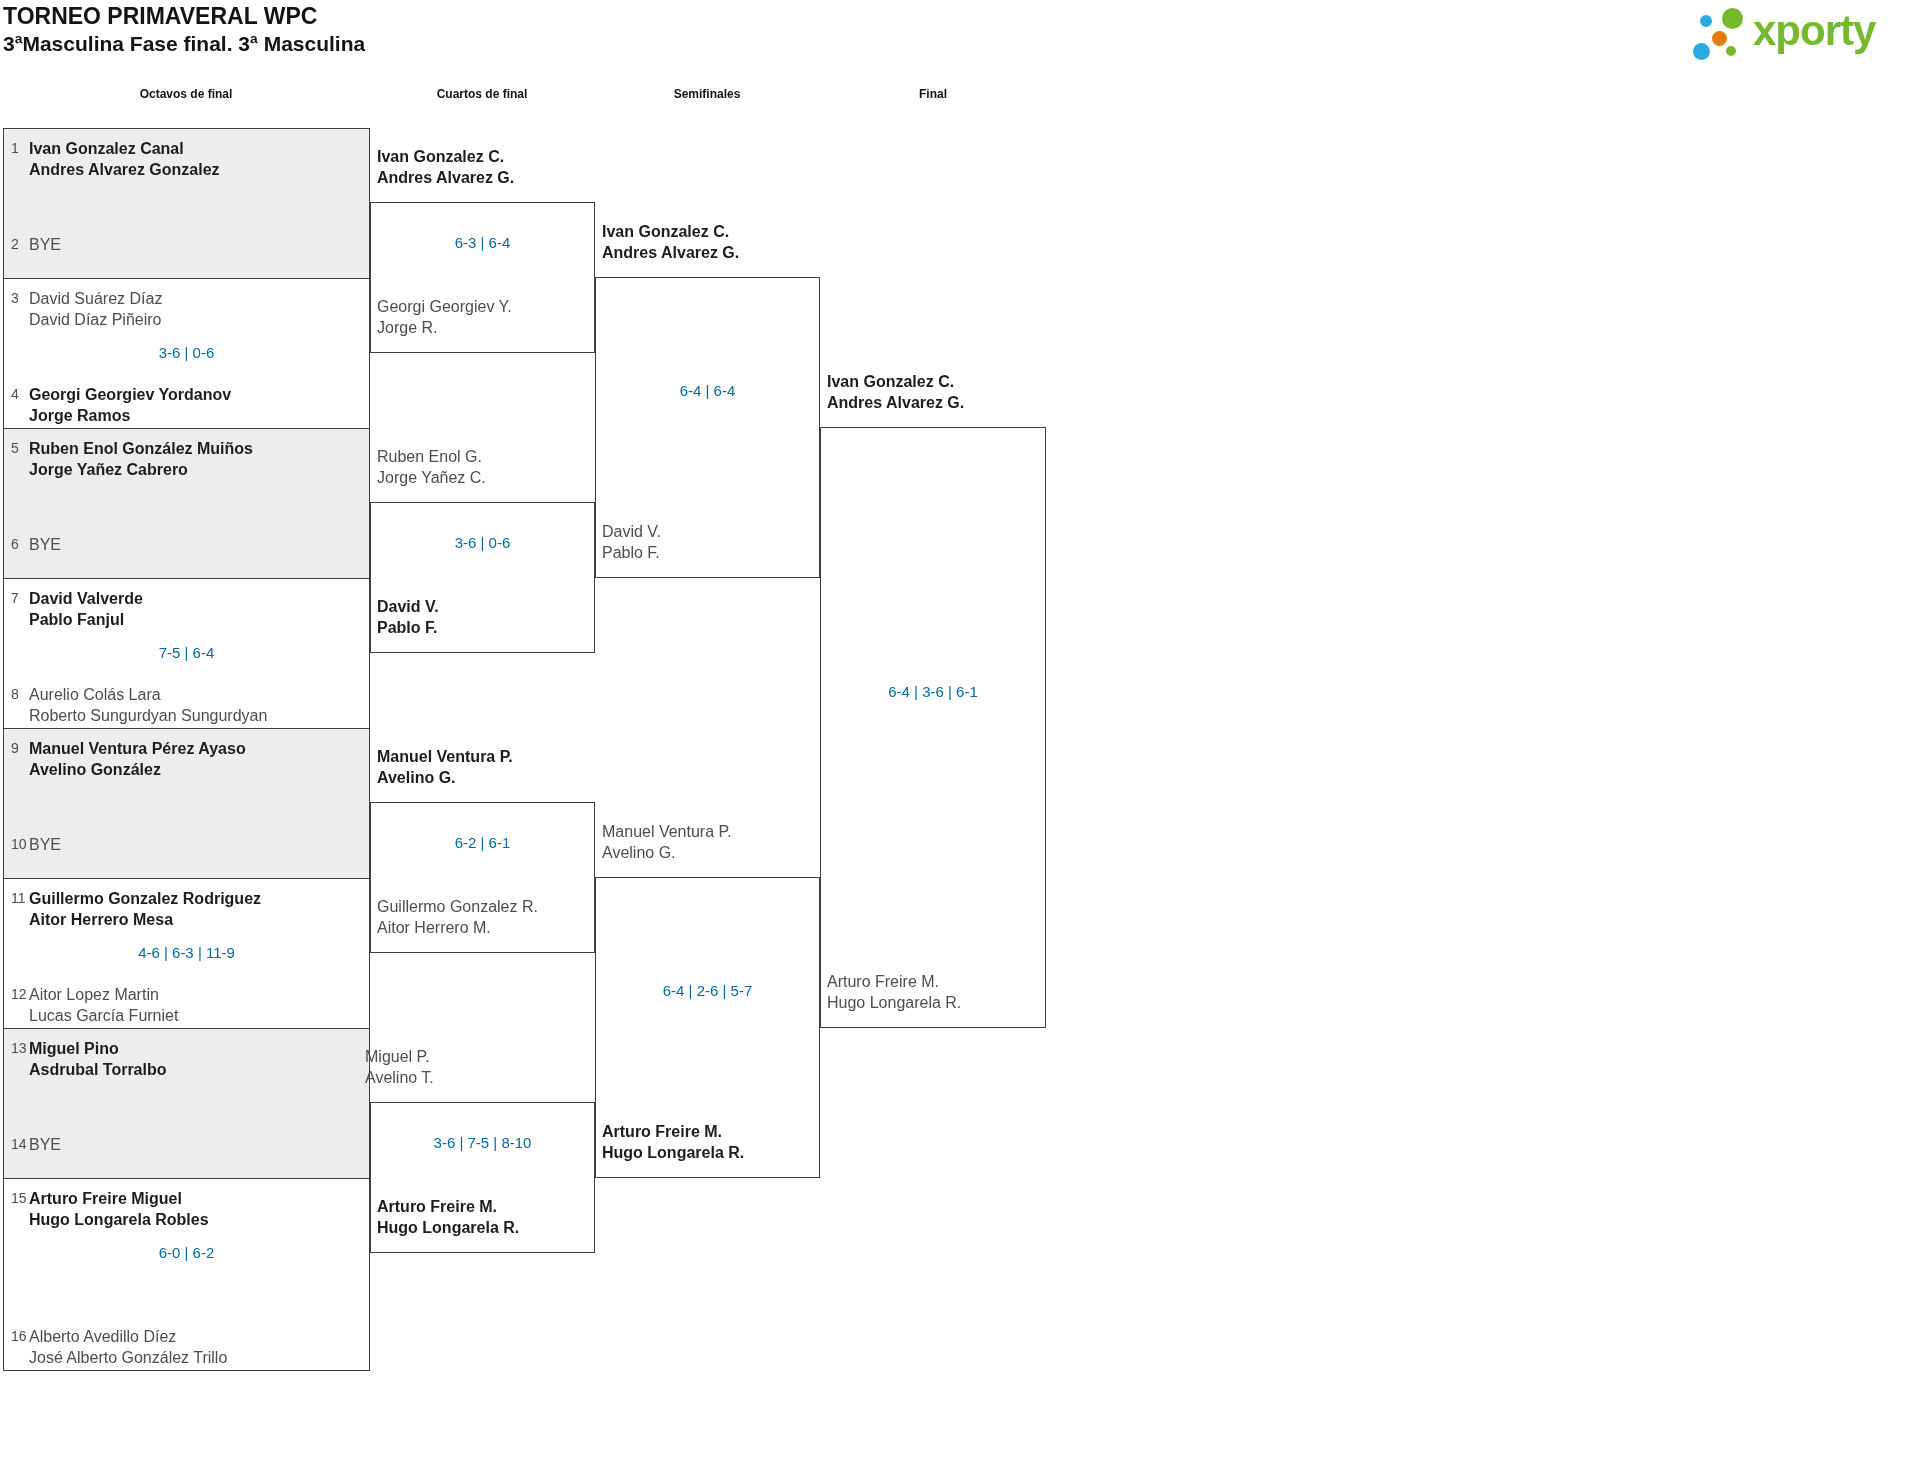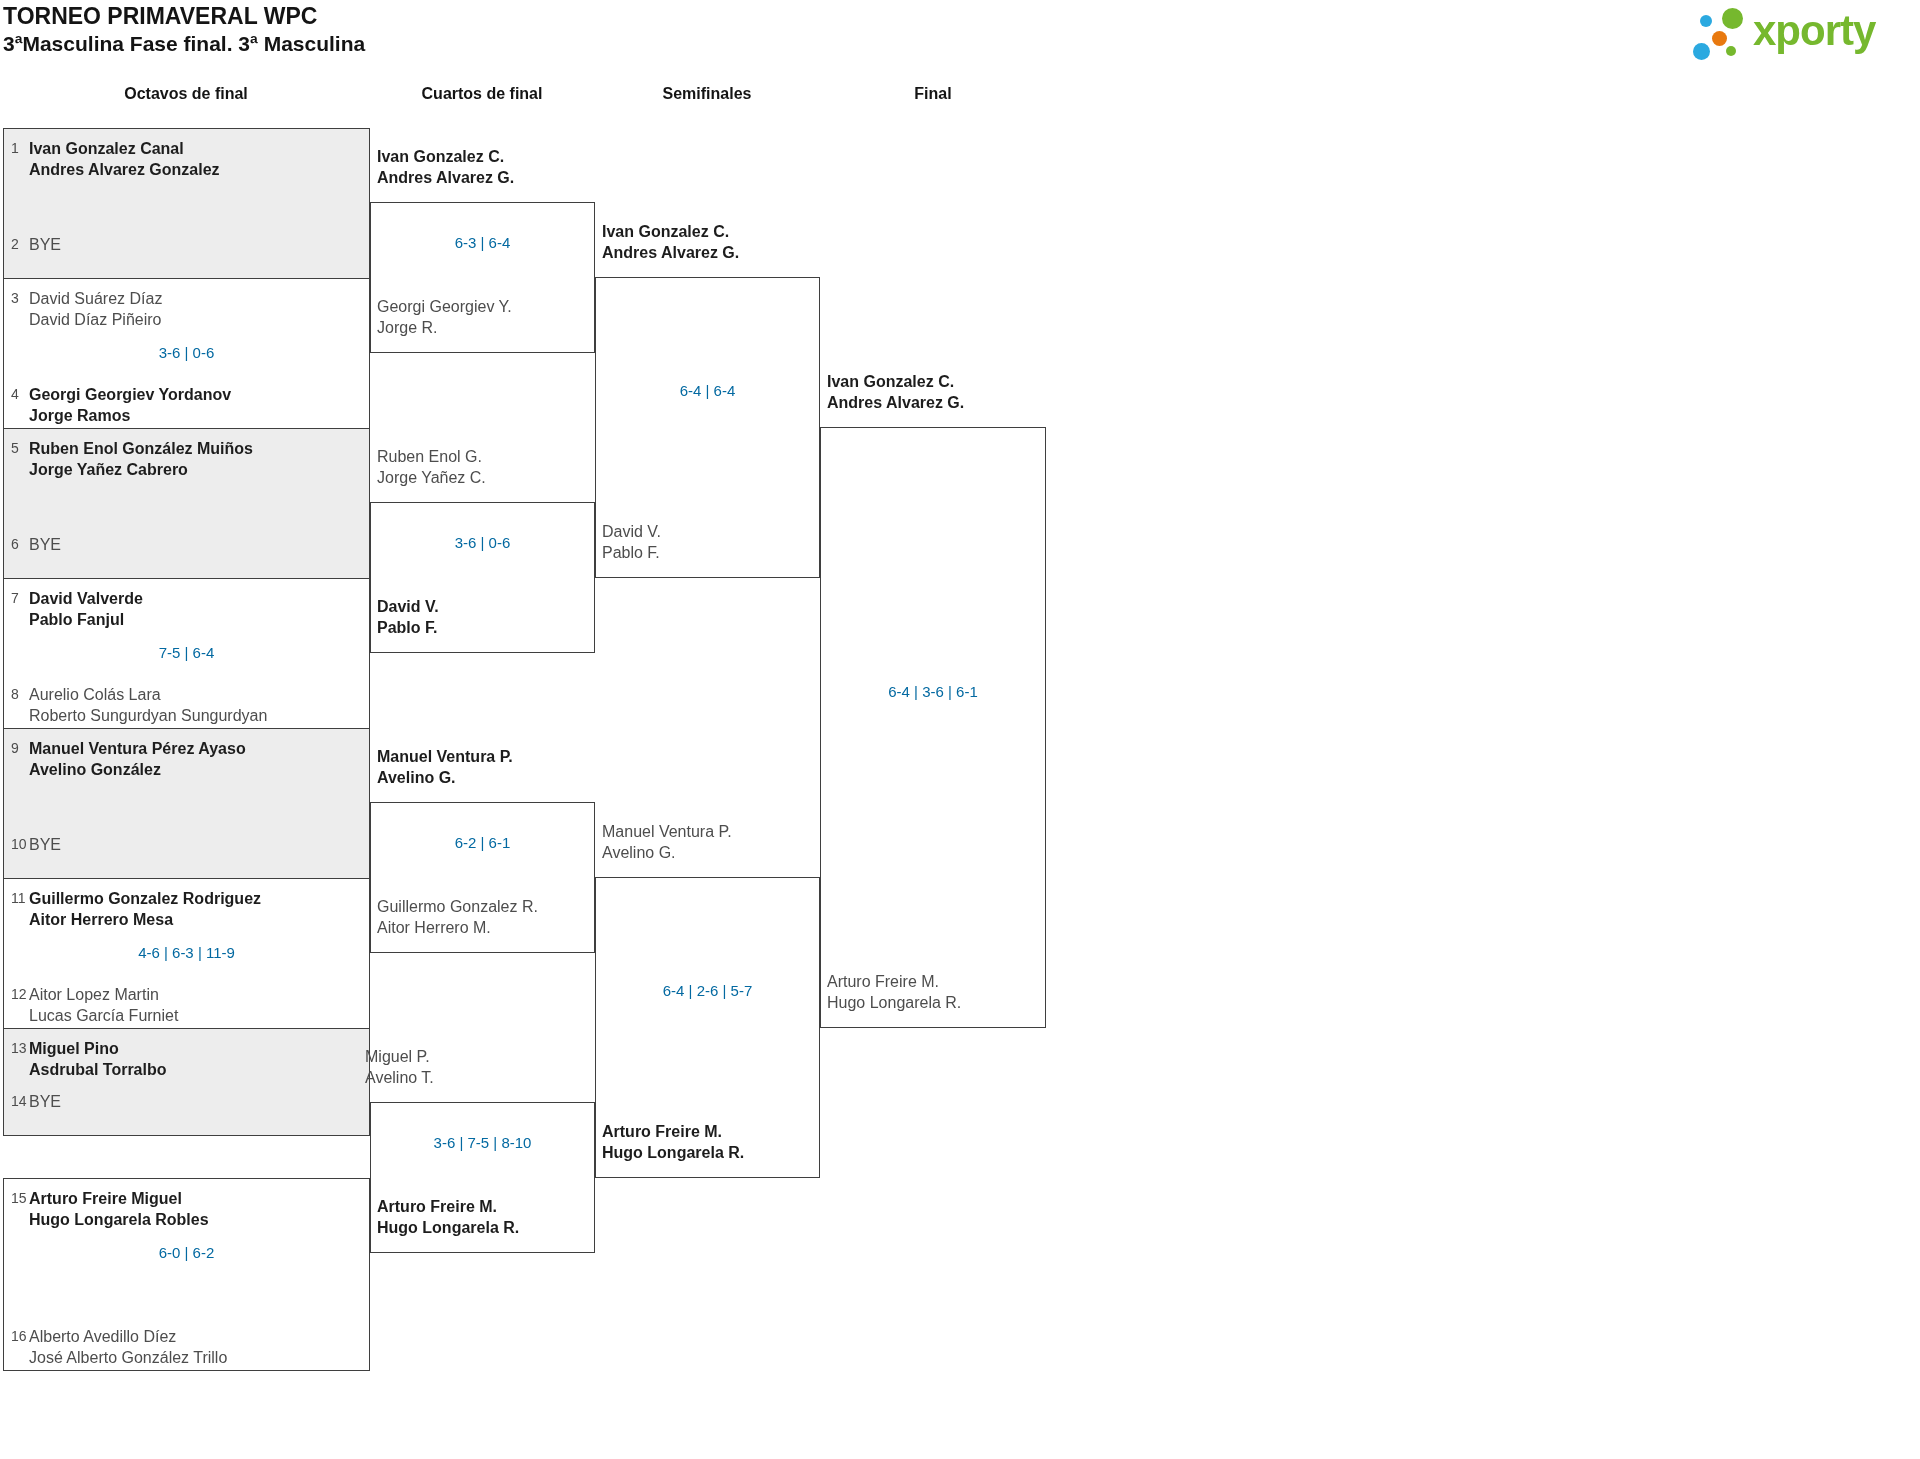--- a/index.html
+++ b/index.html
@@ -2,21 +2,21 @@
 <html><head>
 <meta charset="utf-8">
 <style>
   html,body{margin:0;padding:0;background:#fff;}
   #stage{
     position:relative;width:1920px;height:1459px;background:#fff;overflow:hidden;
     font-family:"Liberation Sans","DejaVu Sans",sans-serif;color:#1d1d1d;
   }
   .page-title{position:absolute;left:3px;top:2px;font-size:23px;font-weight:700;color:#141414;line-height:28px;}
   .page-subtitle{position:absolute;left:3px;top:30px;font-size:21px;font-weight:700;color:#141414;line-height:27px;}
-  .colhead{position:absolute;top:84px;width:220px;text-align:center;font-size:16px;font-weight:700;color:#141414;line-height:20px;}
+  .colhead{position:absolute;top:84px;width:220px;text-align:center;font-size:12px;font-weight:700;color:#141414;line-height:20px;}
   .box{position:absolute;border:1px solid #3f3f3f;box-sizing:border-box;background:#fff;}
   .slot{position:absolute;left:4px;right:4px;display:flex;align-items:flex-start;}
   .slot.top{top:9px;}
   .slot.bot{bottom:2px;}
   .seed{flex:none;width:18px;font-size:14px;color:#4d4d4d;line-height:21px;padding-left:3px;}
   .team{font-size:16px;line-height:21px;color:#4d4d4d;}
   .team .l{display:block;min-height:21px;}
   .team.win{font-weight:700;color:#1d1d1d;}
   .score{position:absolute;left:0;right:0;text-align:center;font-size:15px;color:#0369a1;line-height:21px;}
   .adv{position:absolute;width:216px;font-size:16px;line-height:21px;color:#4d4d4d;}
@@ -148,21 +148,21 @@
     <div class="score" style="top:63px;">4-6 | 6-3 | 11-9</div>
     <div class="slot bot">
       <span class="seed">12</span>
       <span class="team">
           <span class="l">Aitor Lopez Martin</span>
           <span class="l">Lucas García Furniet</span>
         </span>
     </div>
   </div>
 
-  <div class="box" style="left: 3px; top: 1028px; width: 367px; height: 108px; background-color: rgb(237, 237, 237);">
+  <div class="box" style="left: 3px; top: 1028px; width: 367px; height: 151px; background-color: rgb(237, 237, 237);">
     <div class="slot top">
       <span class="seed">13</span>
       <span class="team win">
           <span class="l">Miguel Pino</span>
           <span class="l">Asdrubal Torralbo</span>
         </span>
     </div>
     <div class="score" style="top:63px;"></div>
     <div class="slot bot">
       <span class="seed">14</span>

